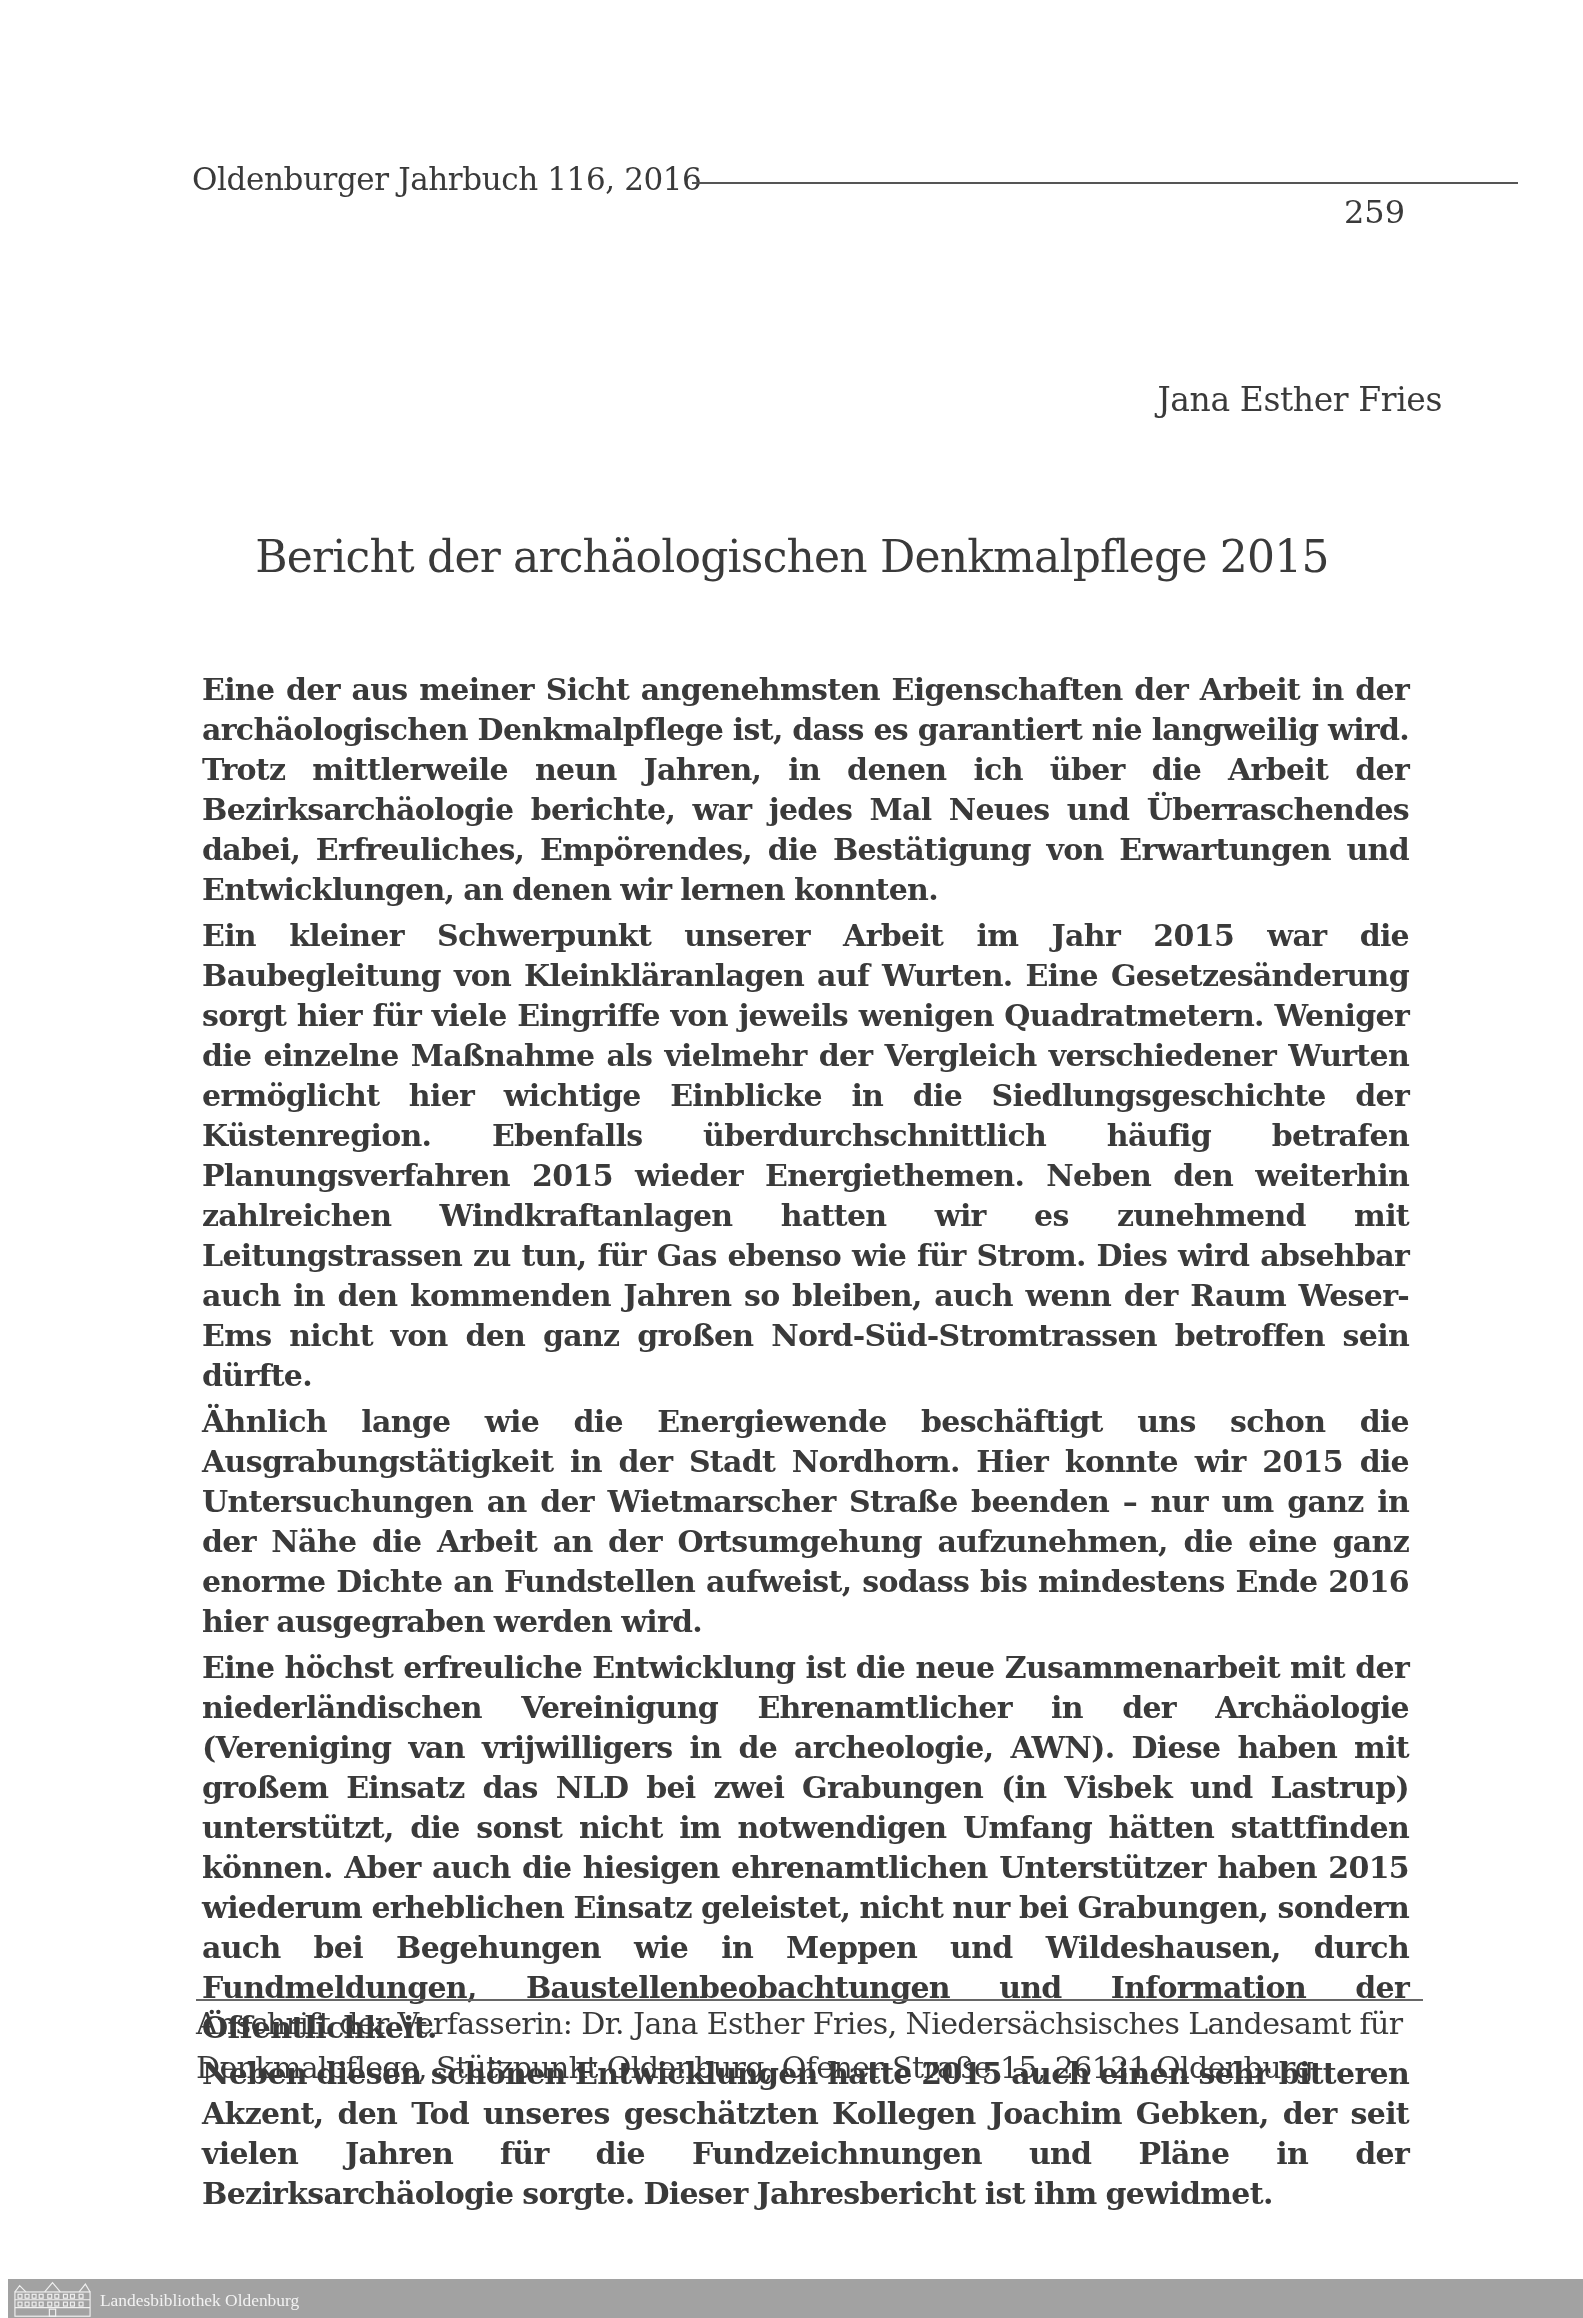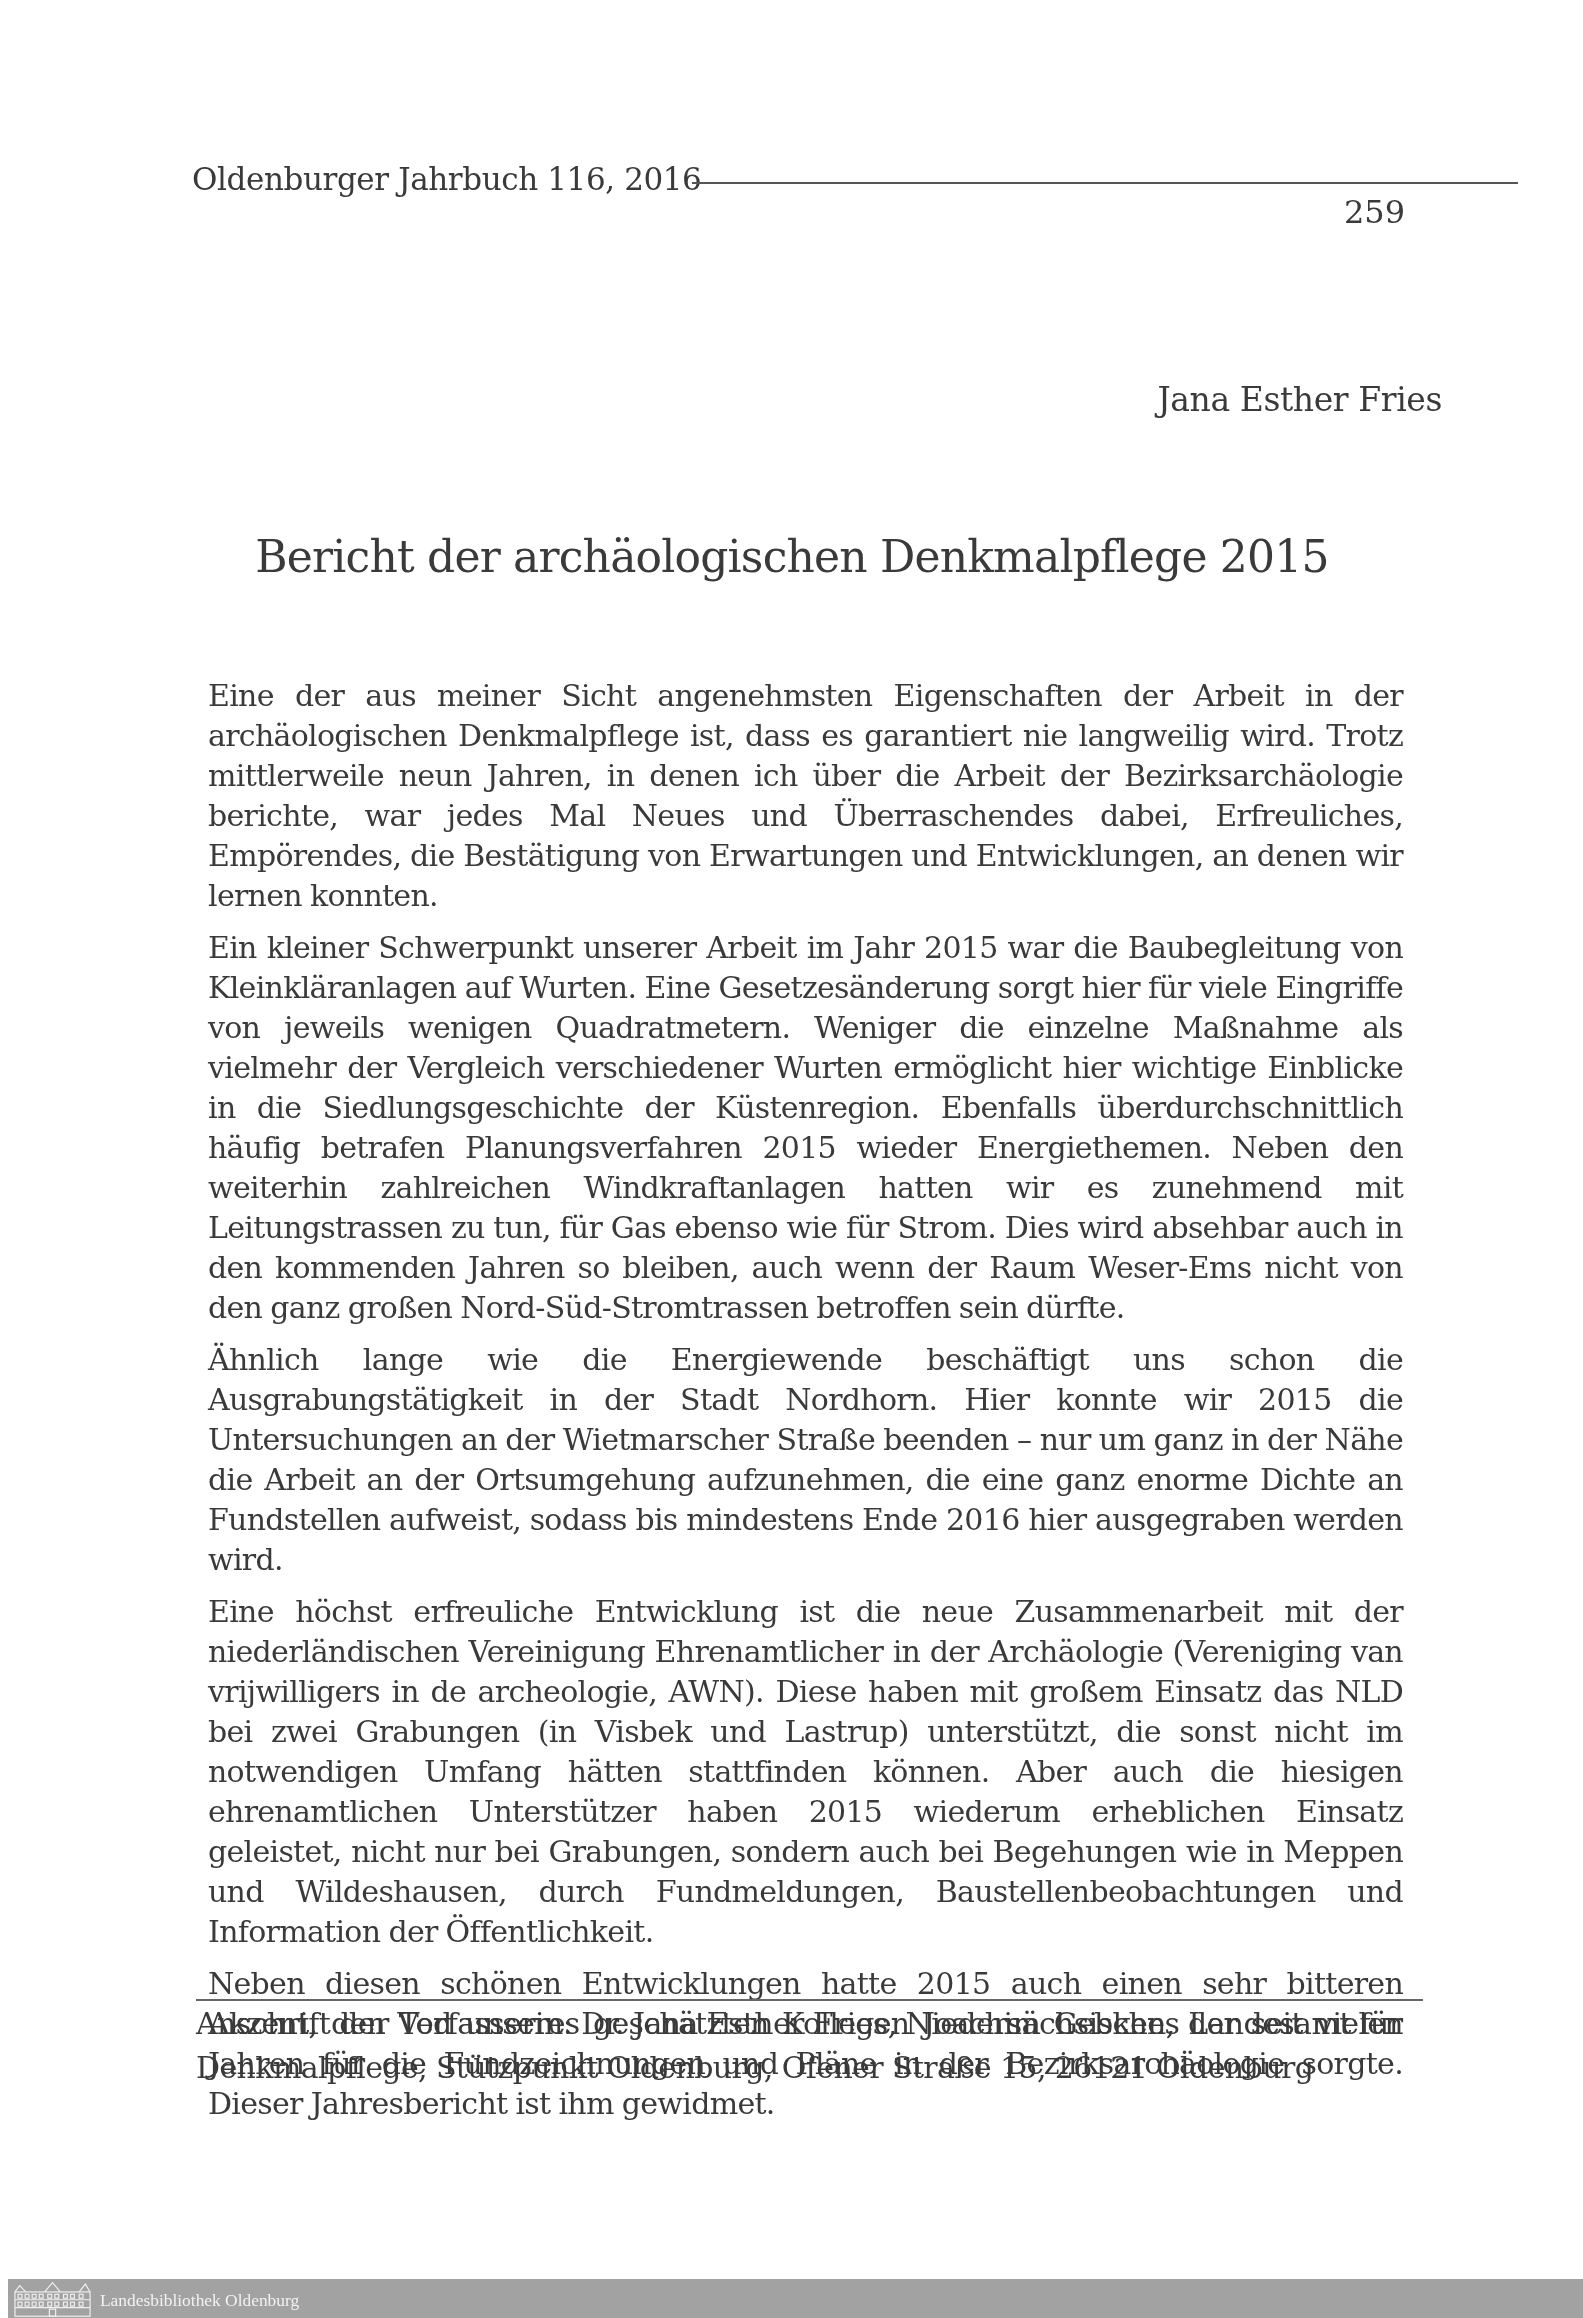--- a/index.html
+++ b/index.html
@@ -25,21 +25,21 @@
     font-size: 33px; color: #3a3a3a; letter-spacing: -0.4px;
   }
   .title {
     position: absolute; left: 0; width: 1584px; top: 491px; text-align: center;
     font-size: 44px; color: #3a3a3a; letter-spacing: -0.8px; margin-top: 40px;
   }
   .body-text {
     position: absolute; left: 196px; top: 664px; width: 1219px;
     font-size: 30px; line-height: 40px; color: #3a3a3a; letter-spacing: -0.7px; word-spacing: -0.8px;
   }
-  .body-text p { margin: 12px; text-align: justify; text-align-last: left; }
+  .body-text p { margin: 6px; text-align: justify; text-align-last: left; font-weight: bold; }
   .footnote-rule {
     position: absolute; left: 196px; top: 1999px; width: 1227px; height: 1.6px; background: #666;
   }
   .footnote {
     position: absolute; left: 196px; top: 2002px; width: 1235px;
     font-size: 30px; line-height: 44px; color: #3a3a3a; letter-spacing: -0.6px;
   }
   .footnote p { margin: 0; }
   .library-bar {
     position: absolute; left: 8px; top: 2279px; width: 1584px; height: 40px; background: #a2a2a2;

